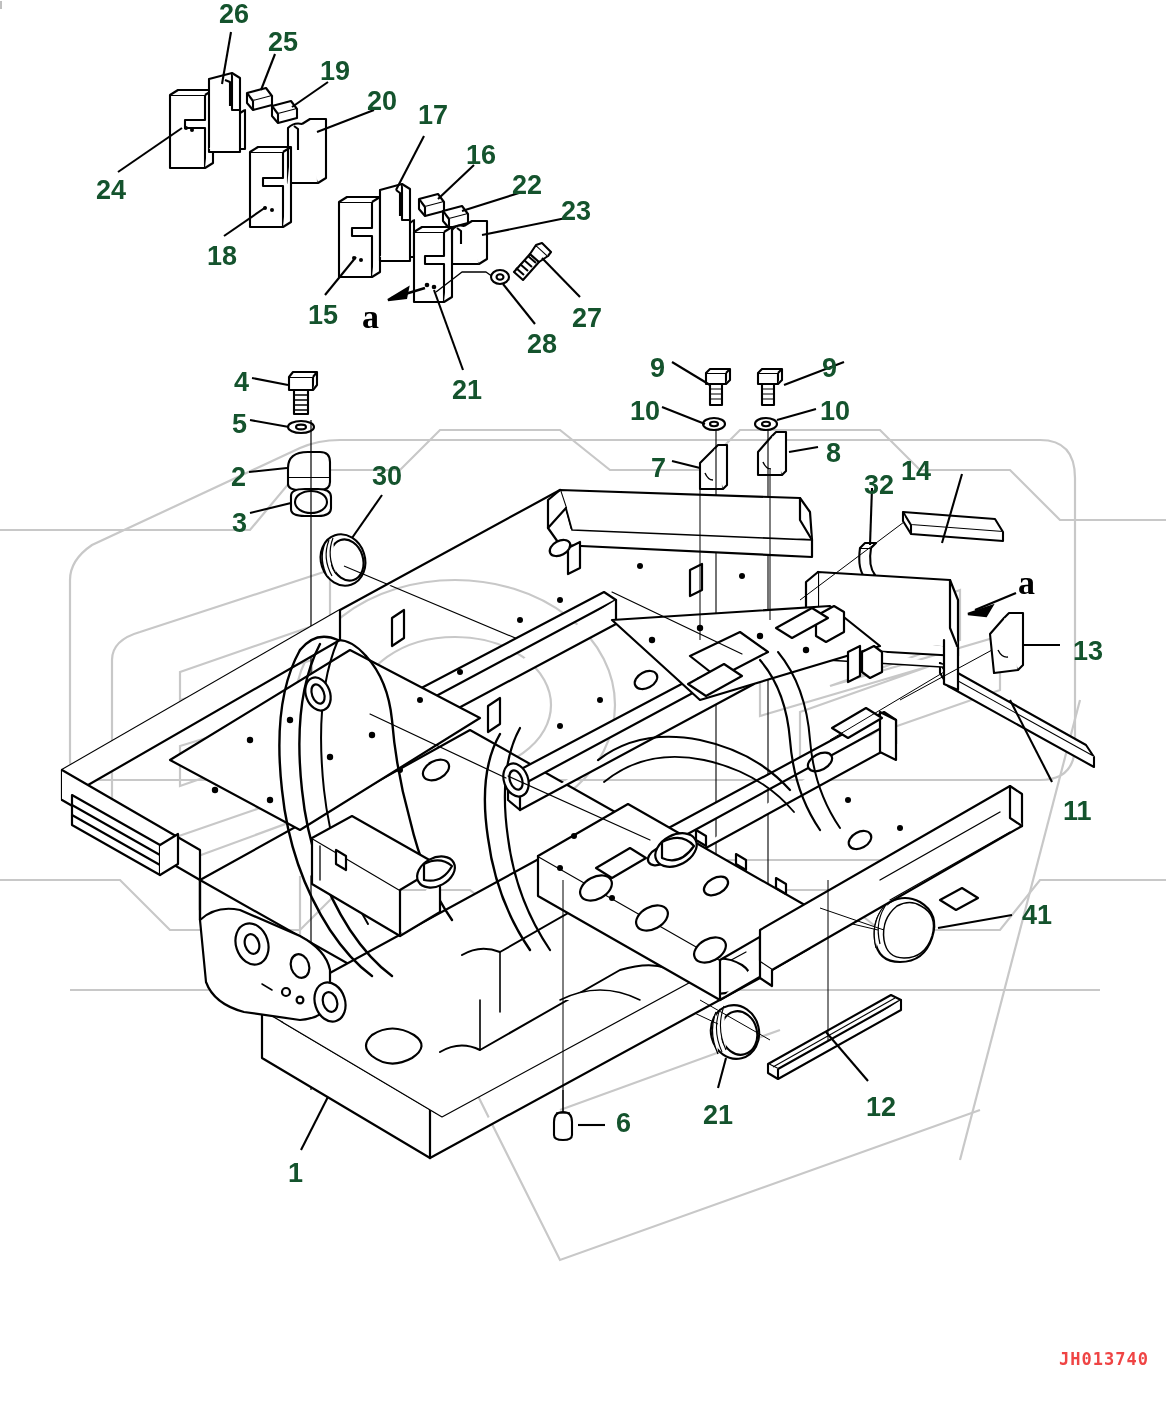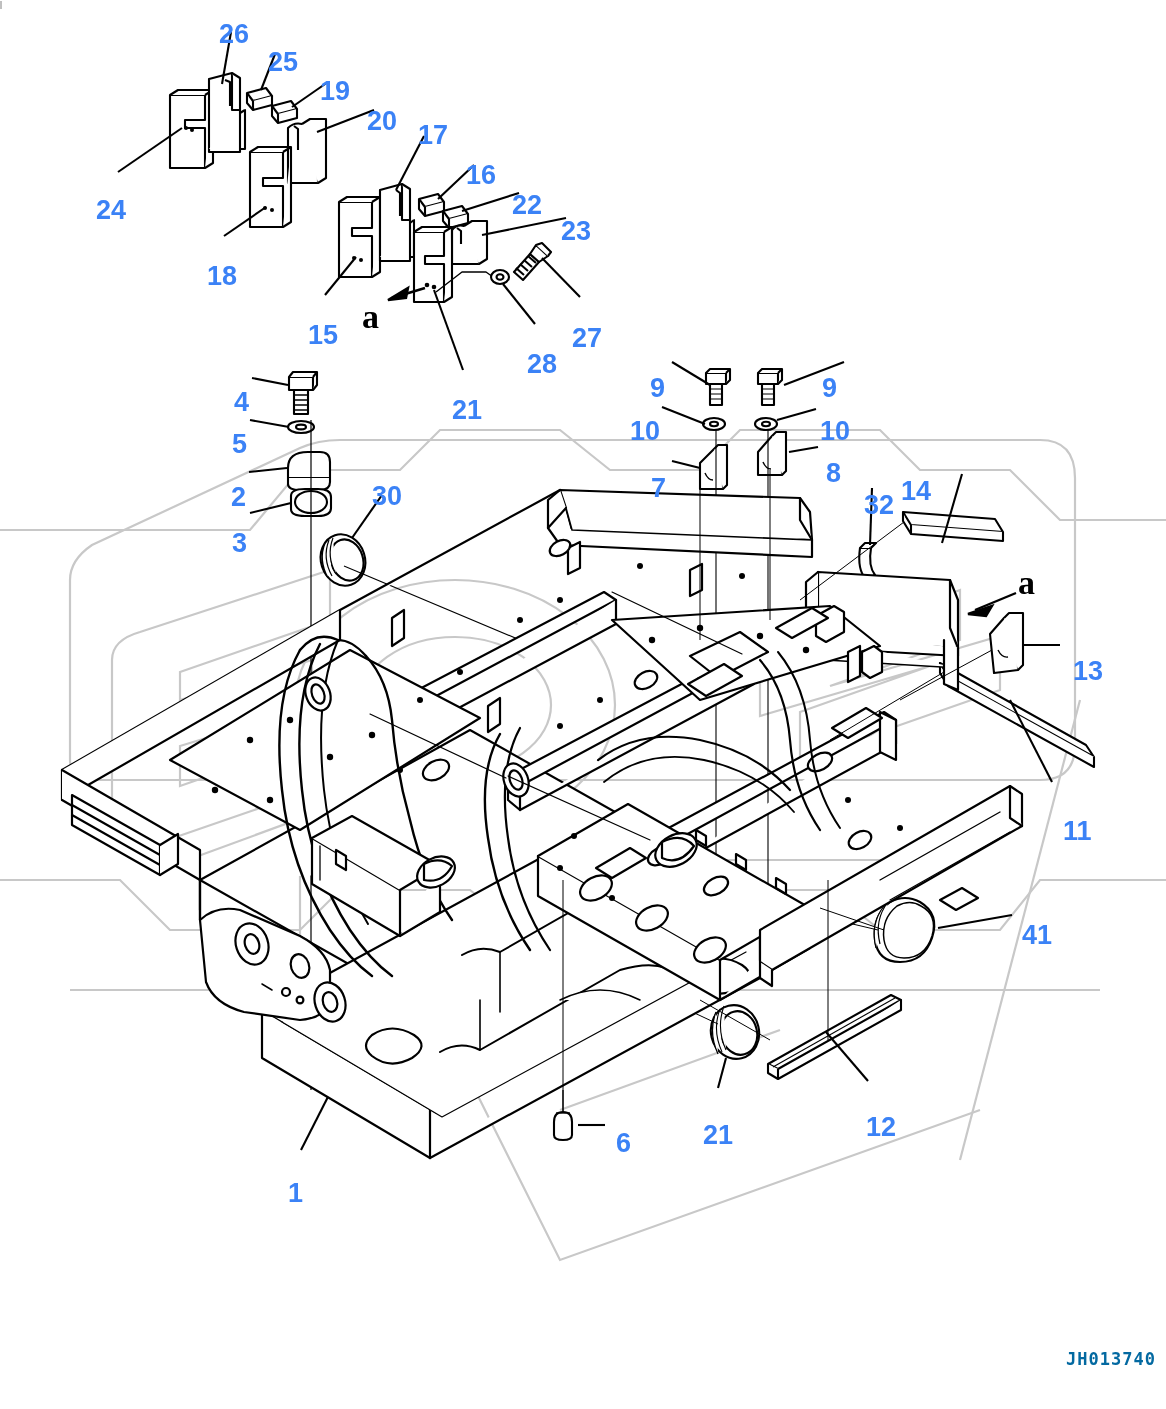--- a/index.html
+++ b/index.html
@@ -1,24 +1,24 @@
 <!DOCTYPE html>
 <html><head>
 <meta charset="utf-8">
 <style>
   html,body{margin:0;padding:0;background:#fff;}
   body{font-family:"Liberation Sans", sans-serif;}
   #sheet{position:relative;width:1166px;height:1409px;background:#ffffff;overflow:hidden;}
   #sheet svg{position:absolute;top:0;left:0;}
-  .num{position:absolute;font-family:"Liberation Sans", sans-serif;font-weight:bold;color:#3b82f6;
-       font-size:27px;line-height:1;letter-spacing:0px;white-space:nowrap;margin-top:20px;}
+  .num{position:absolute;font-family:"Liberation Sans", sans-serif;font-weight:bold;color:#14532d;
+       font-size:27px;line-height:1;letter-spacing:0px;white-space:nowrap;}
   .cal{position:absolute;font-family:"Liberation Serif", serif;font-weight:bold;color:#000;
        font-size:34px;line-height:1;white-space:nowrap;}
-  #drawing-no{position:absolute;right:10px;bottom:40px;font-family:"DejaVu Sans Mono", monospace;
-       font-size:17px;font-weight:bold;color:#0369a1;letter-spacing:1px;}
+  #drawing-no{position:absolute;right:17px;bottom:40px;font-family:"DejaVu Sans Mono", monospace;
+       font-size:17px;font-weight:bold;color:#ef4444;letter-spacing:1px;}
   #corner-tick{position:absolute;left:2px;bottom:2px;width:10px;height:10px;}
 </style>
 </head>
 <body>
 
 <div id="sheet">
 
 <svg width="1166" height="1409" viewBox="0 0 1166 1409">
 
   <g fill="none" stroke="#c8c8c8" stroke-width="2.2">

